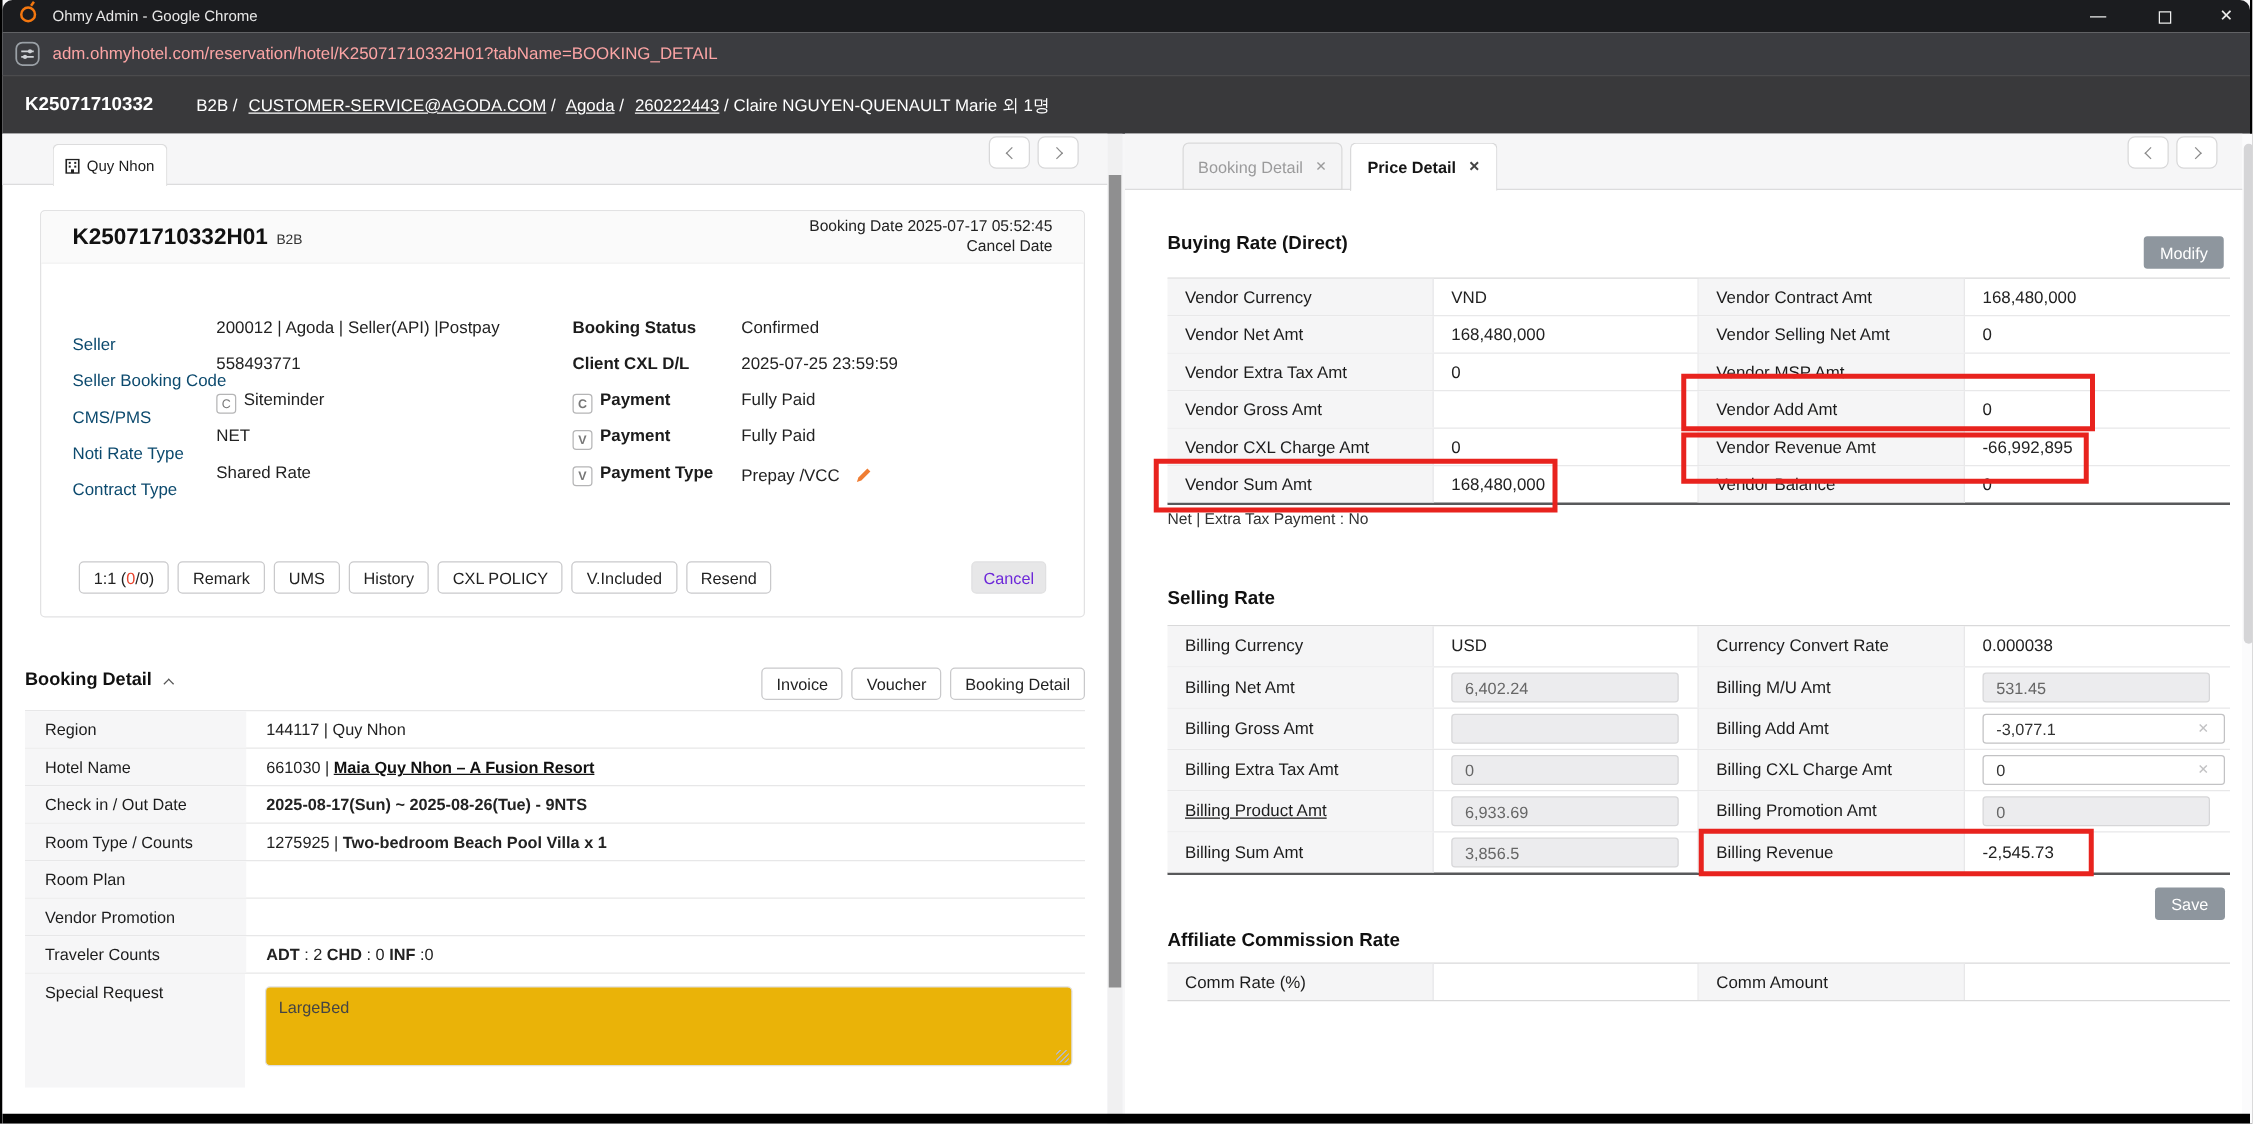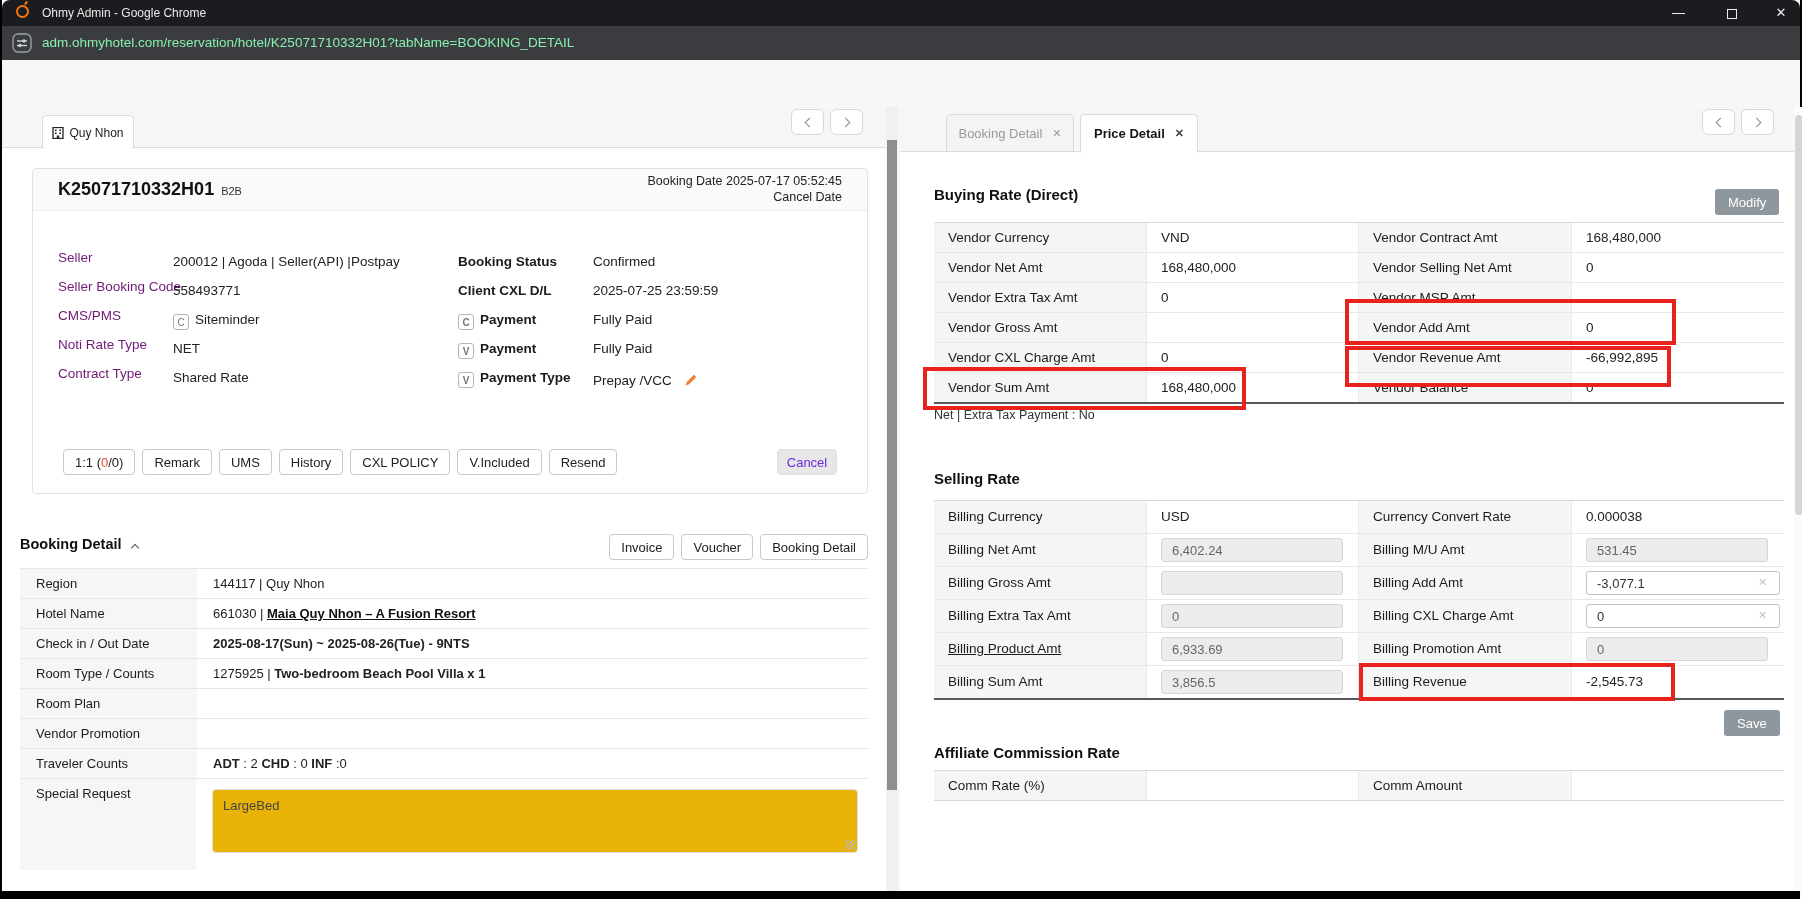--- a/index.html
+++ b/index.html
@@ -17,21 +17,21 @@
   .titlebar .logo:before { content:""; position:absolute; left:7px; top:-6px; width:2px; height:4px;
                     background:#f4770f; transform:rotate(35deg); }
   .titlebar .wtitle { position:absolute; left:40px; top:0; line-height:26px; font-size:12px; }
   .winbtn { position:absolute; top:0; width:34px; height:26px; color:#ededed; text-align:center;
             line-height:26px; font-size:13px; cursor:default; }
   .winbtn .minr { display:inline-block; width:13px; height:1.6px; background:#ededed; vertical-align:middle; }
   .winbtn .maxr { display:inline-block; width:10px; height:10px; border:1.5px solid #ededed; vertical-align:middle; }
 
   .urlbar { left:0; top:26px; width:100%; height:34px; background:#3b3c40; }
   .tuneicon { position:absolute; left:10px; top:7px; width:20px; height:20px; }
-  .urltext { position:absolute; left:40px; top:0; line-height:34px; font-size:13.5px; color:#86efac; }
+  .urltext { position:absolute; left:40px; top:0; line-height:34px; font-size:13.5px; color:#fca5a5; }
 
   .crumbbar { left:0; top:60px; width:100%; height:47px; background:#39393b; color:#fff;
               border-top:1px solid #4b4b4d; }
   .crumbbar .code { position:absolute; left:18px; top:14px; font-size:15px; font-weight:bold; }
   .crumbbar .trail { position:absolute; left:155px; top:15px; font-size:13.5px; }
   .crumbbar .trail span { margin-right:5px; }
   .crumbbar a { color:#fff; text-decoration:underline; cursor:pointer; }
 
   
   .lp { left:0; top:107px; width:884px; height:792px; background:#fff; }
@@ -65,21 +65,21 @@
 
   
   .card { left:30px; top:168px; width:836px; height:326px; background:#fff;
           border:1px solid #e2e2e3; border-radius:4px; }
   .card-head { position:absolute; left:0; top:0; width:100%; height:42px; background:#fafafa;
                border-bottom:1px solid #ececec; border-radius:4px 4px 0 0; }
   .card-code { position:absolute; left:25px; top:10px; font-size:18px; font-weight:bold; color:#111; }
   .b2b-badge { font-size:11px; font-weight:normal; color:#333; margin-left:7px; }
   .card-dates { position:absolute; right:25px; top:4px; text-align:right; font-size:12.5px; color:#222; line-height:16px; }
   .frow { position:absolute; left:0; width:100%; height:29px; font-size:13.5px; color:#222; }
-  .flabel { position:absolute; left:25px; top:3px; color:#701a75; }
+  .flabel { position:absolute; left:25px; top:21px; color:#0c4a6e; }
   .fval   { position:absolute; left:140px; top:7px; }
   .flabel2{ position:absolute; left:425px; top:7px; font-weight:bold; color:#1c1c1c; }
   .fval2  { position:absolute; left:560px; top:7px; }
   .badge { display:inline-block; width:16px; height:16px; border:1px solid #b5b5b6; border-radius:3px;
            font-size:10px; color:#777; text-align:center; line-height:15px; margin-right:6px;
            vertical-align:-2px; background:#fff; }
   .pencil { display:inline-block; vertical-align:-2px; margin-left:8px; cursor:pointer; }
 
   .btn { display:inline-flex; align-items:center; justify-content:center; height:26px;
          background:#fff; border:1px solid #c9c9cb; border-radius:4px; font-size:13px;
@@ -147,20 +147,32 @@
     <svg class="tuneicon" viewBox="0 0 20 20">
       <rect x="1" y="1" width="18" height="18" rx="5" fill="none" stroke="#9aa0a6" stroke-width="1.4"></rect>
       <line x1="5" y1="8" x2="15" y2="8" stroke="#cfd2d6" stroke-width="1.4"></line>
       <circle cx="12" cy="8" r="1.7" fill="#cfd2d6"></circle>
       <line x1="5" y1="12.5" x2="15" y2="12.5" stroke="#cfd2d6" stroke-width="1.4"></line>
       <circle cx="8" cy="12.5" r="1.7" fill="#cfd2d6"></circle>
     </svg>
     <span class="urltext">adm.ohmyhotel.com/reservation/hotel/K25071710332H01?tabName=BOOKING_DETAIL</span>
   </div>
 
+  <div class="abs crumbbar">
+    <span class="code">K25071710332</span>
+    <span class="trail">
+      <span>B2B /</span>
+      <a>CUSTOMER-SERVICE@AGODA.COM</a>
+      <span>/</span>
+      <a>Agoda</a>
+      <span>/</span>
+      <a>260222443</a>
+      <span>/ Claire NGUYEN-QUENAULT Marie 외 1명</span>
+    </span>
+  </div>
 
   <div class="abs lp"></div>
   <div class="abs lp-strip"></div>
 
   <div class="abs tab-hotel">
     <svg width="12" height="12" viewBox="0 0 12 12">
       <rect x="1" y="0.5" width="10" height="11" fill="none" stroke="#222" stroke-width="1.3"></rect>
       <rect x="3" y="2.5" width="1.6" height="1.6" fill="#222"></rect>
         <rect x="7.4" y="2.5" width="1.6" height="1.6" fill="#222"></rect>
       <rect x="3" y="5.5" width="1.6" height="1.6" fill="#222"></rect>

